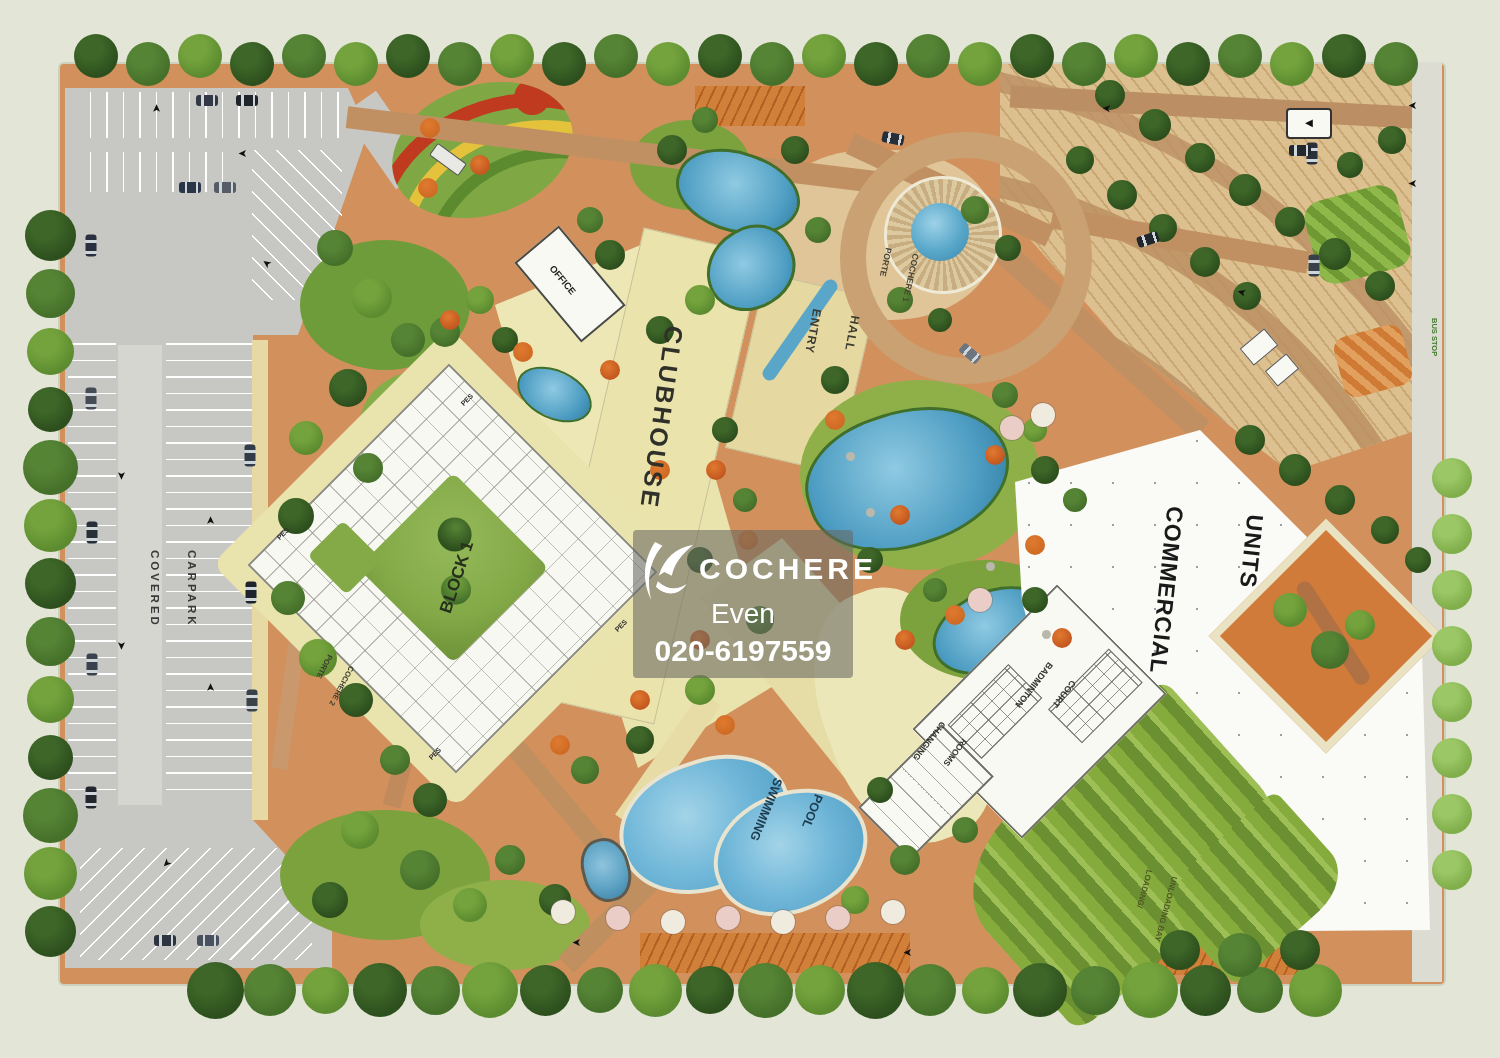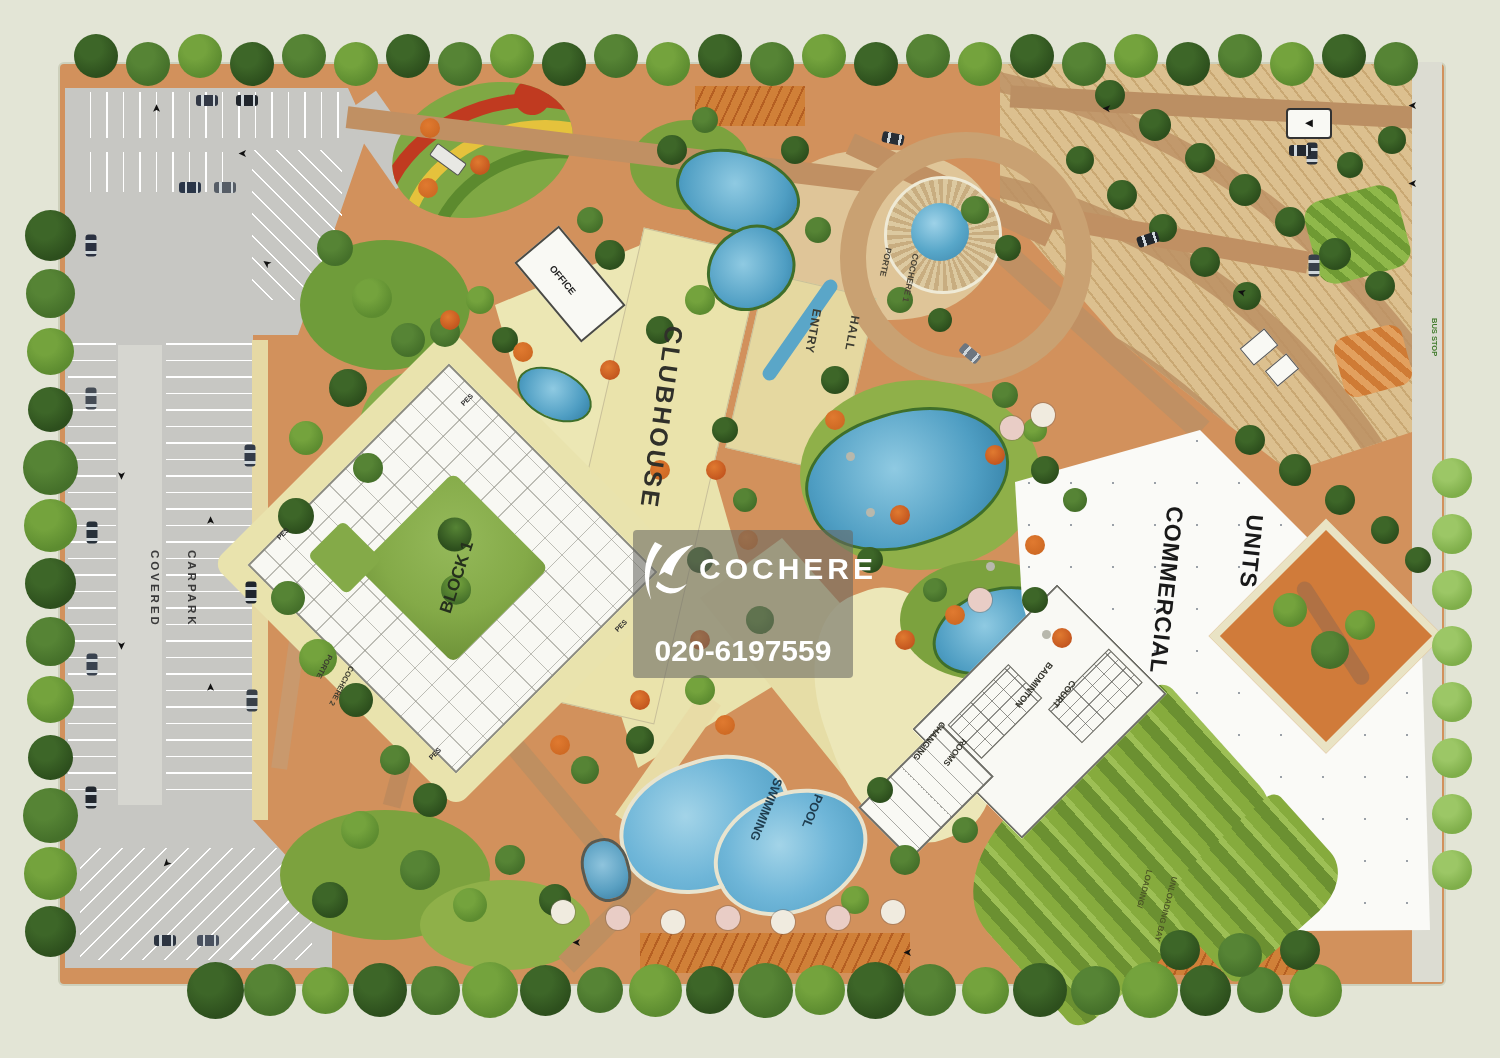--- a/index.html
+++ b/index.html
@@ -410,15 +410,16 @@
 
   <div class="lbl v" style="left:1430px;top:318px;font-size:7.5px;color:#3f7a2a;z-index:61;">BUS STOP</div>
 
   <div class="wm">
     <svg style="position:absolute;left:8px;top:8px;" width="56" height="66" viewBox="0 0 60 70">
       <path d="M15 4 C2 24 1 46 11 66 C6 45 9 24 23 8 Z" fill="#ffffff"></path>
       <path d="M19 40 C25 21 38 10 56 7 C43 18 36 27 33 40 L25 36 Z" fill="#ffffff"></path>
       <path d="M18 46 C27 55 39 56 49 49 C40 62 26 62 16 52 Z" fill="#ffffff"></path>
     </svg>
     <div class="wm-brand">COCHERE</div>
+    <div class="wm-agent">Even</div>
     <div class="wm-phone">020-6197559</div>
   </div>
 </div>
 
 </body></html>

